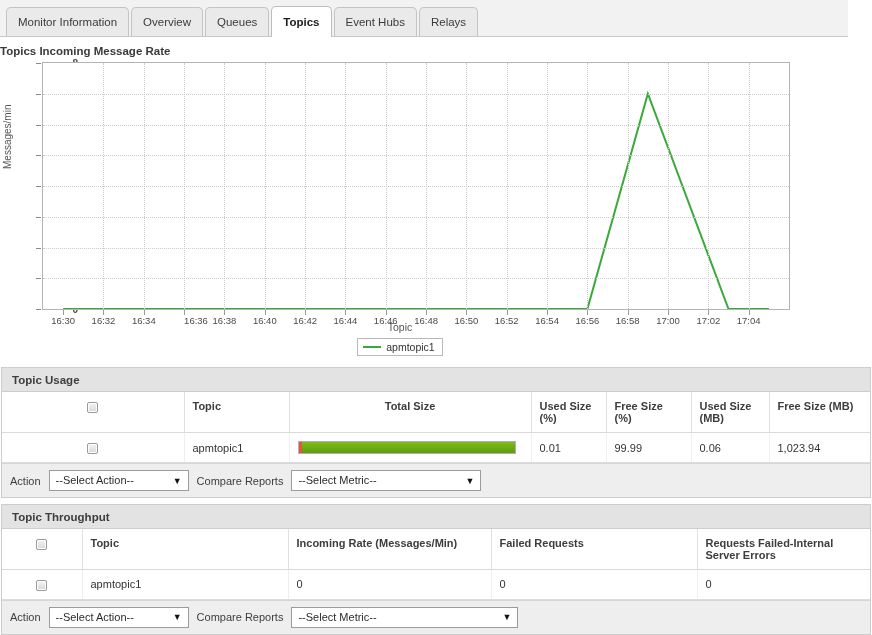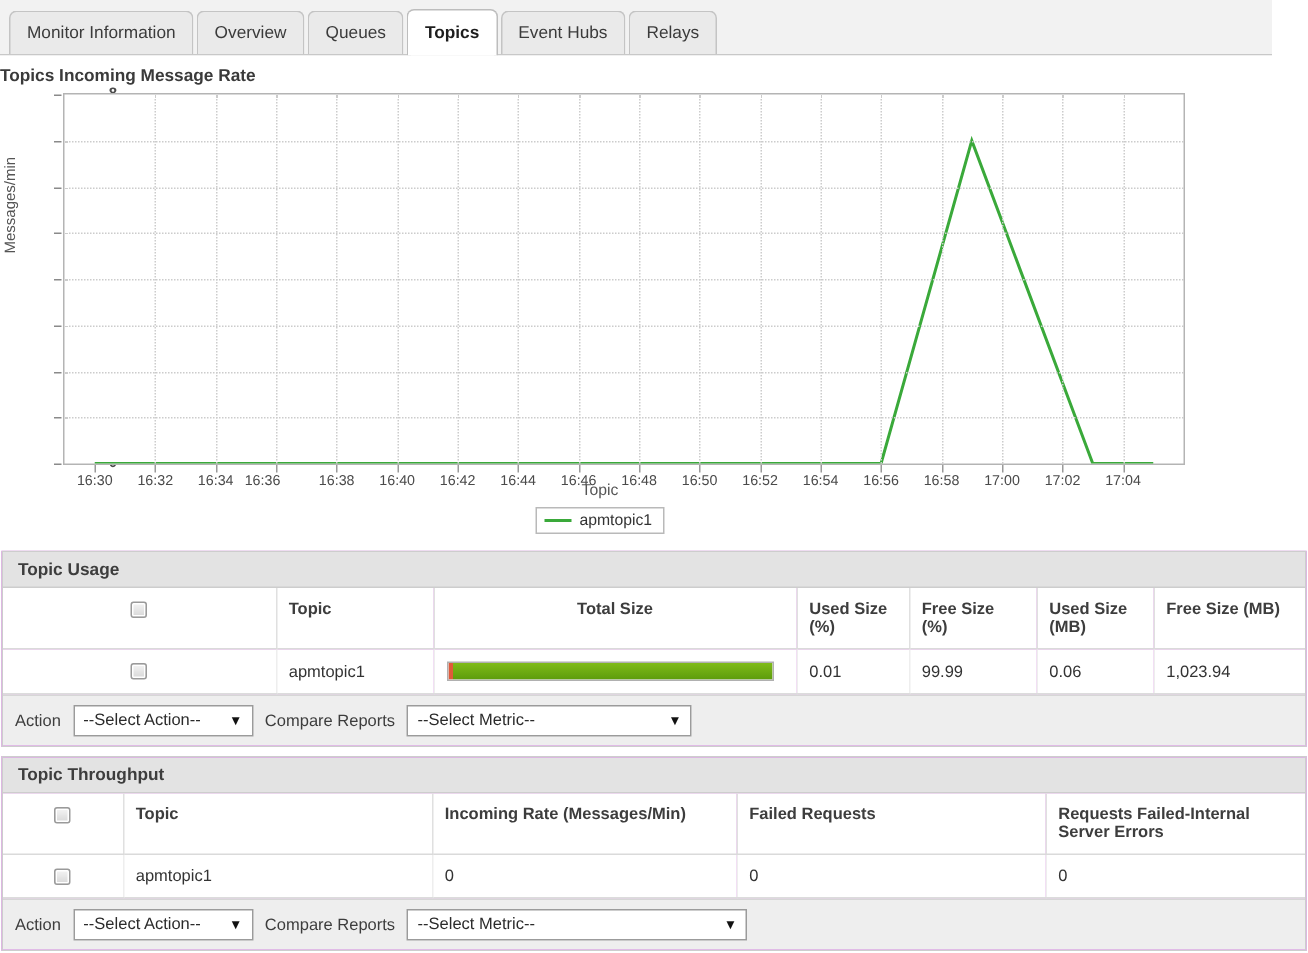--- a/index.html
+++ b/index.html
@@ -140,21 +140,21 @@
     display: inline-block;
     width: 18px; height: 0;
     border-top: 2.5px solid #3aa93a;
   }
 
   
   .panel {
     width: 870px;
     margin: 0 1px;
     border: 1px solid #cdcdcd;
-    background: #d946ef;
+    background: #f97316;
   }
   .panel-header {
     background: #e3e3e3;
     border-bottom: 1px solid #cdcdcd;
     height: 24px;
     line-height: 24px;
     padding-left: 10px;
     font-size: 11.5px;
     font-weight: bold;
     color: #3d3d3d;
@@ -238,21 +238,21 @@
     white-space: nowrap;
     cursor: pointer;
   }
   .sel .arw {
     position: absolute;
     right: 6px; top: 50%;
     transform: translateY(-50%);
     font-size: 9px;
     color: #111;
   }
-  .sel.w-action { width: 120px; }
+  .sel.w-action { width: 140px; }
   .sel.w-metric-1 { width: 190px; }
   .sel.w-metric-2 { width: 227px; }
 
   .spacer { height: 6px; background: #ffffff; }
 </style>
 </head>
 <body>
 
 <div class="tabbar">
   <div class="tab">Monitor Information</div>
@@ -288,21 +288,21 @@
       <div class="ytick" style="top: 26px;">8</div>
       <div class="ytickmark" style="top: 26px;"></div>
     </div>
   <div id="x-ticks">
       <div class="xtick" style="left: 63.1622px;">16:30</div>
       <div class="xtickmark" style="left: 63.1622px;"></div>
       <div class="xtick" style="left: 103.486px;">16:32</div>
       <div class="xtickmark" style="left: 103.486px;"></div>
       <div class="xtick" style="left: 143.811px;">16:34</div>
       <div class="xtickmark" style="left: 143.811px;"></div>
-      <div class="xtick" style="left: 175px;">16:36</div>
+      <div class="xtick" style="left: 196px;">16:36</div>
       <div class="xtickmark" style="left: 184.135px;"></div>
       <div class="xtick" style="left: 224.459px;">16:38</div>
       <div class="xtickmark" style="left: 224.459px;"></div>
       <div class="xtick" style="left: 264.784px;">16:40</div>
       <div class="xtickmark" style="left: 264.784px;"></div>
       <div class="xtick" style="left: 305.108px;">16:42</div>
       <div class="xtickmark" style="left: 305.108px;"></div>
       <div class="xtick" style="left: 345.432px;">16:44</div>
       <div class="xtickmark" style="left: 345.432px;"></div>
       <div class="xtick" style="left: 385.757px;">16:46</div>

